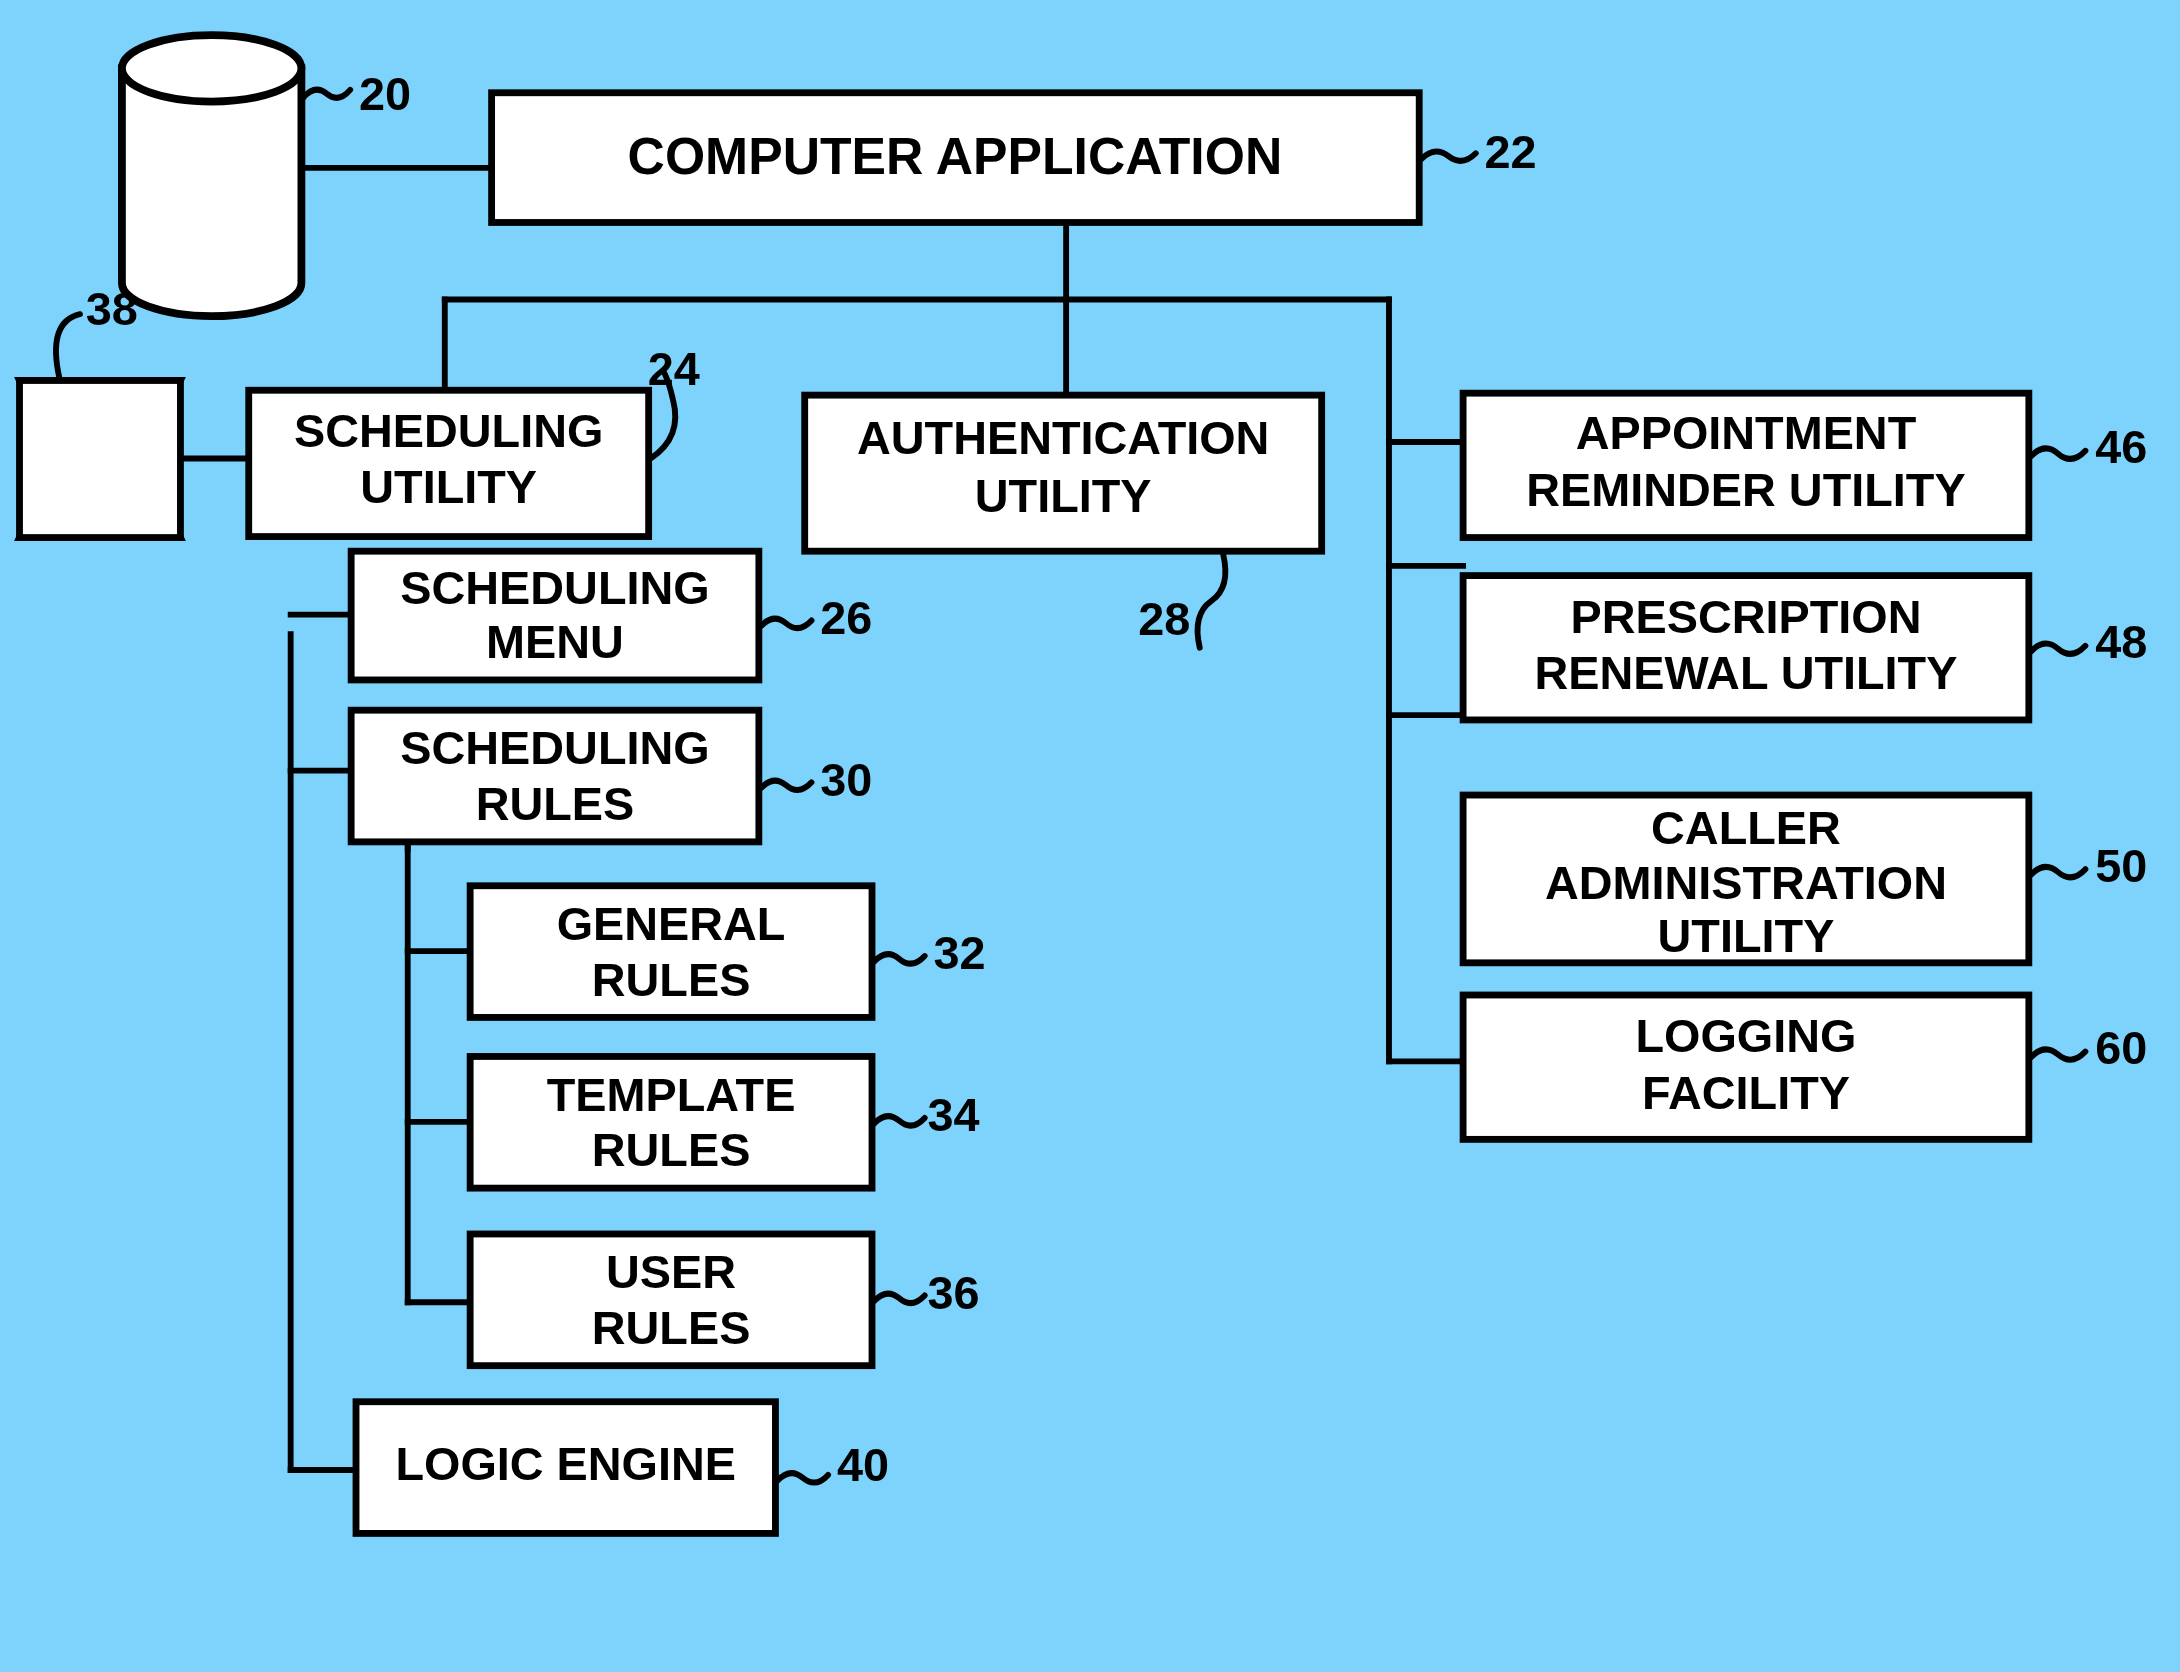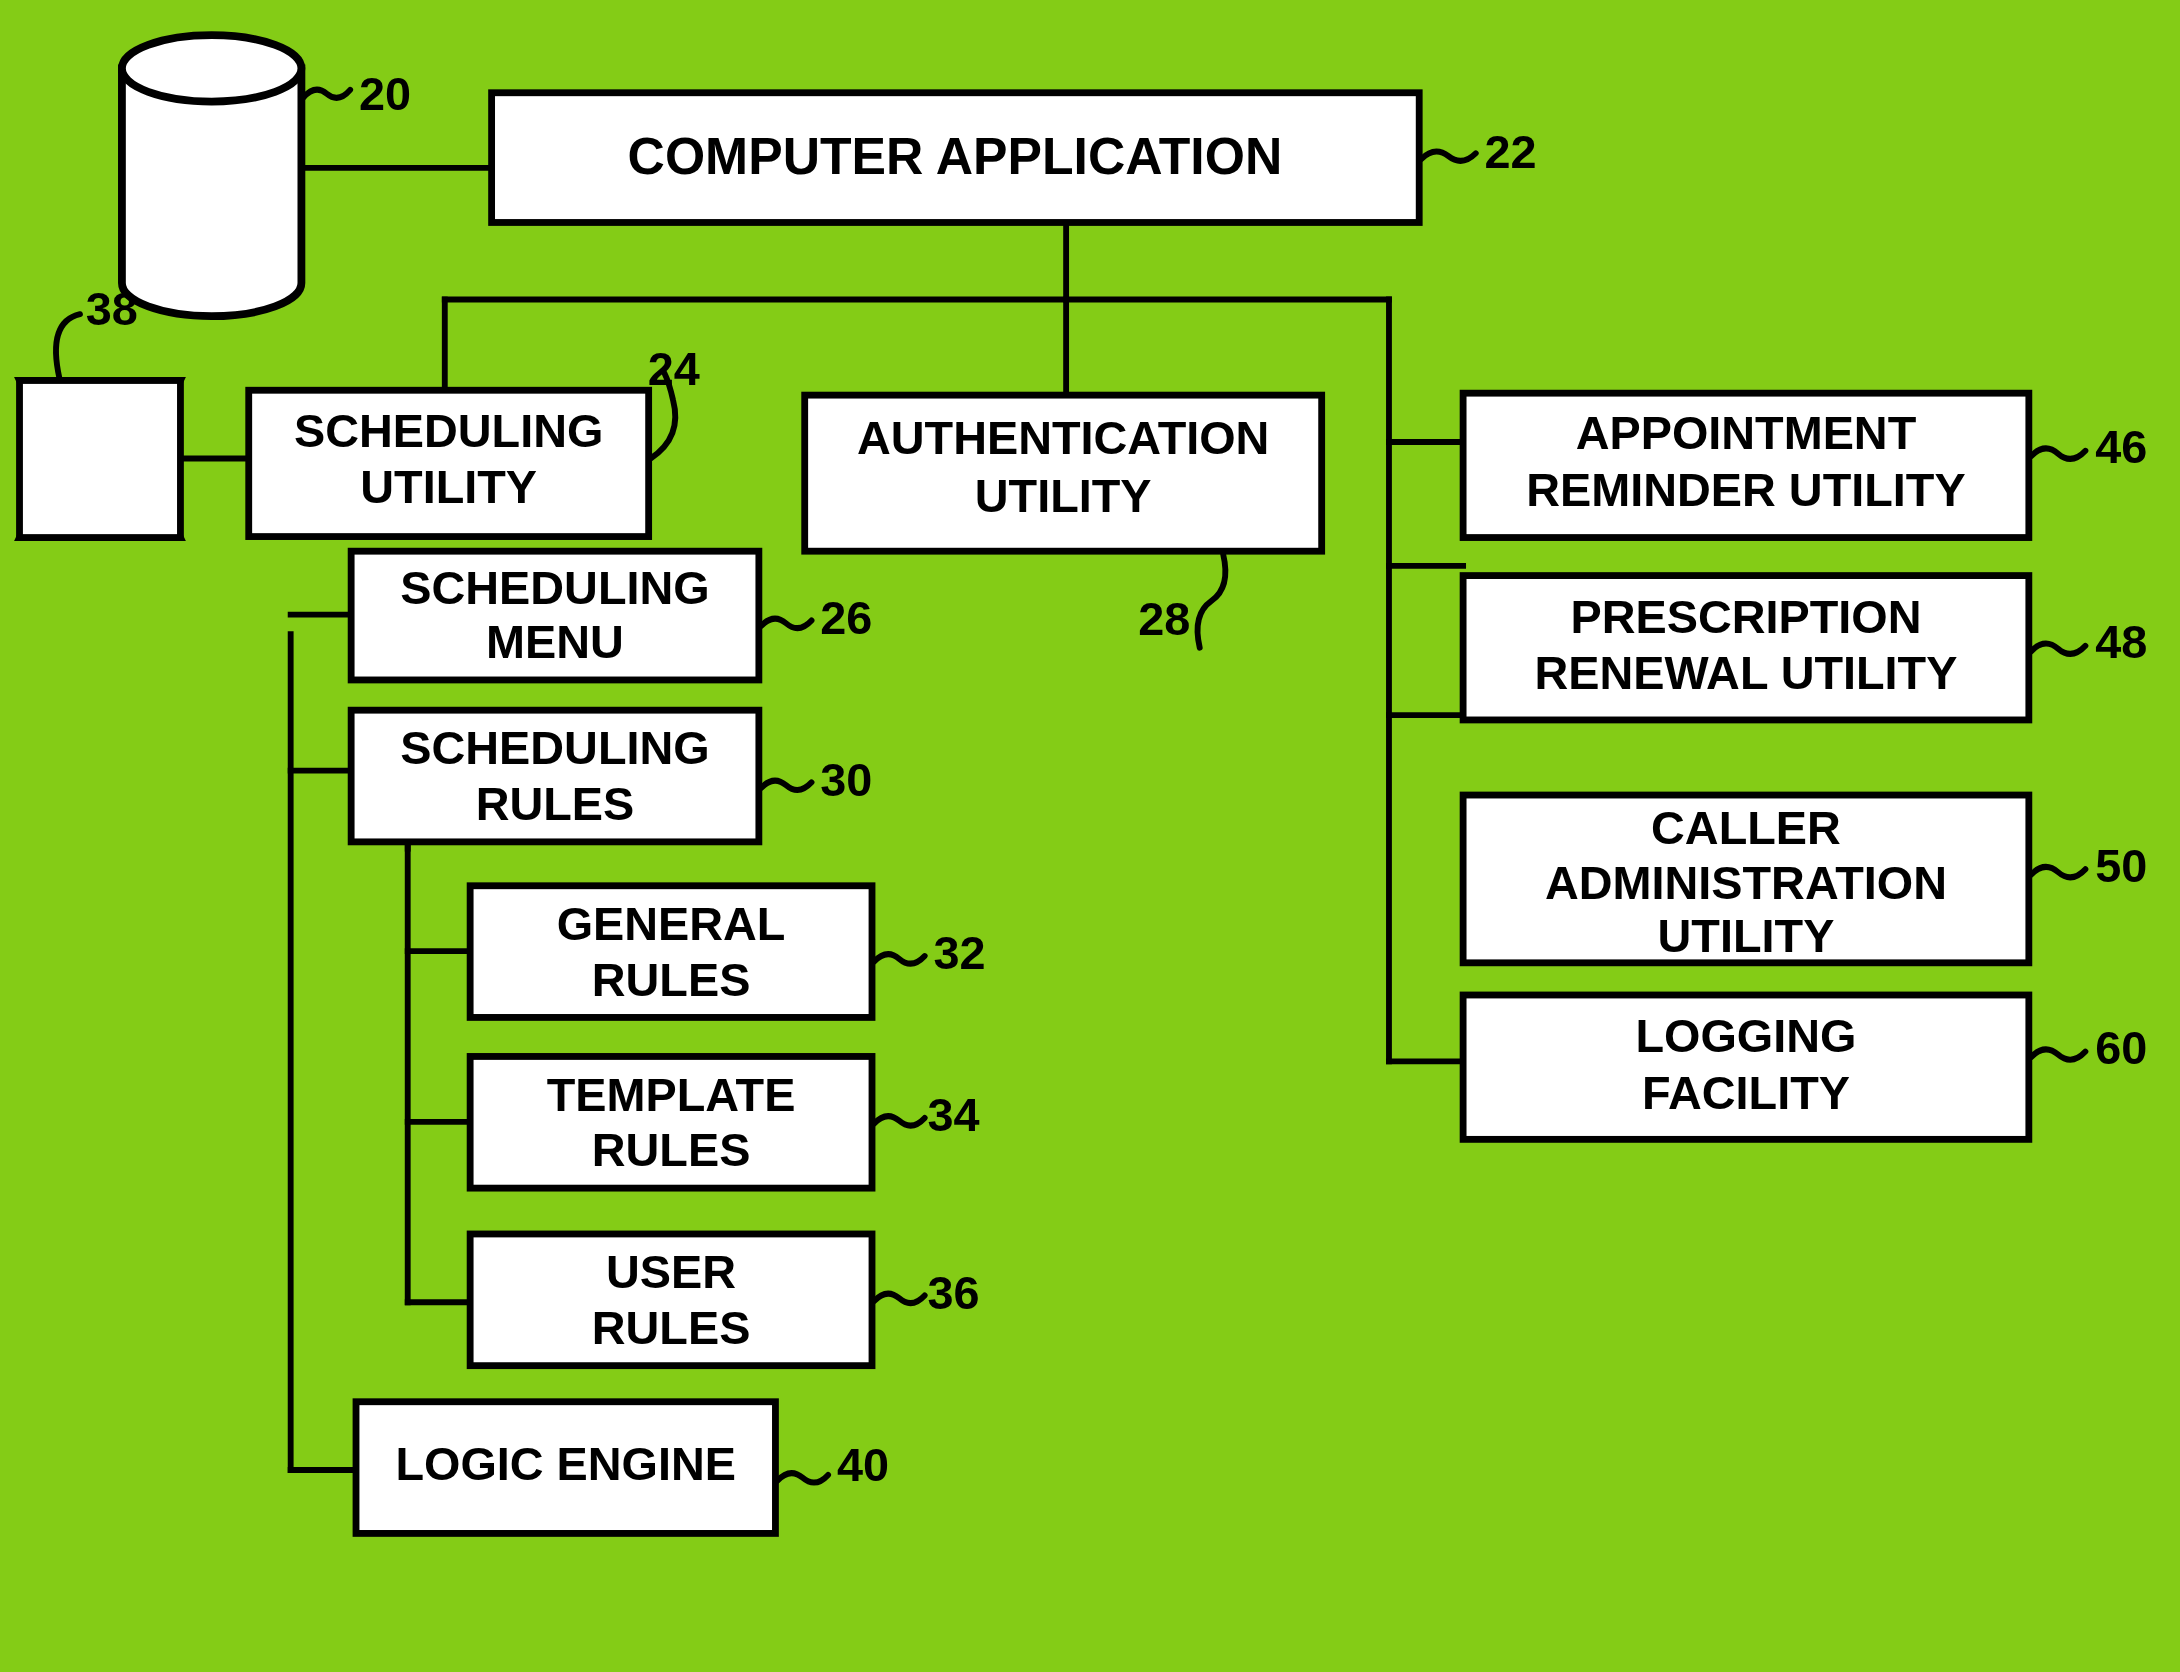--- a/index.html
+++ b/index.html
@@ -5,21 +5,21 @@
 <style>
   html, body {
     margin: 0;
     padding: 0;
     background: #ffffff;
   }
   #stage {
     position: relative;
     width: 2181px;
     height: 1673px;
-    background: #84cc16;
+    background: #7dd3fc;
     font-family: "Liberation Sans", sans-serif;
     overflow: hidden;
   }
   #diagram-svg {
     position: absolute;
     left: 0;
     top: 0;
     width: 2181px;
     height: 1673px;
   }

